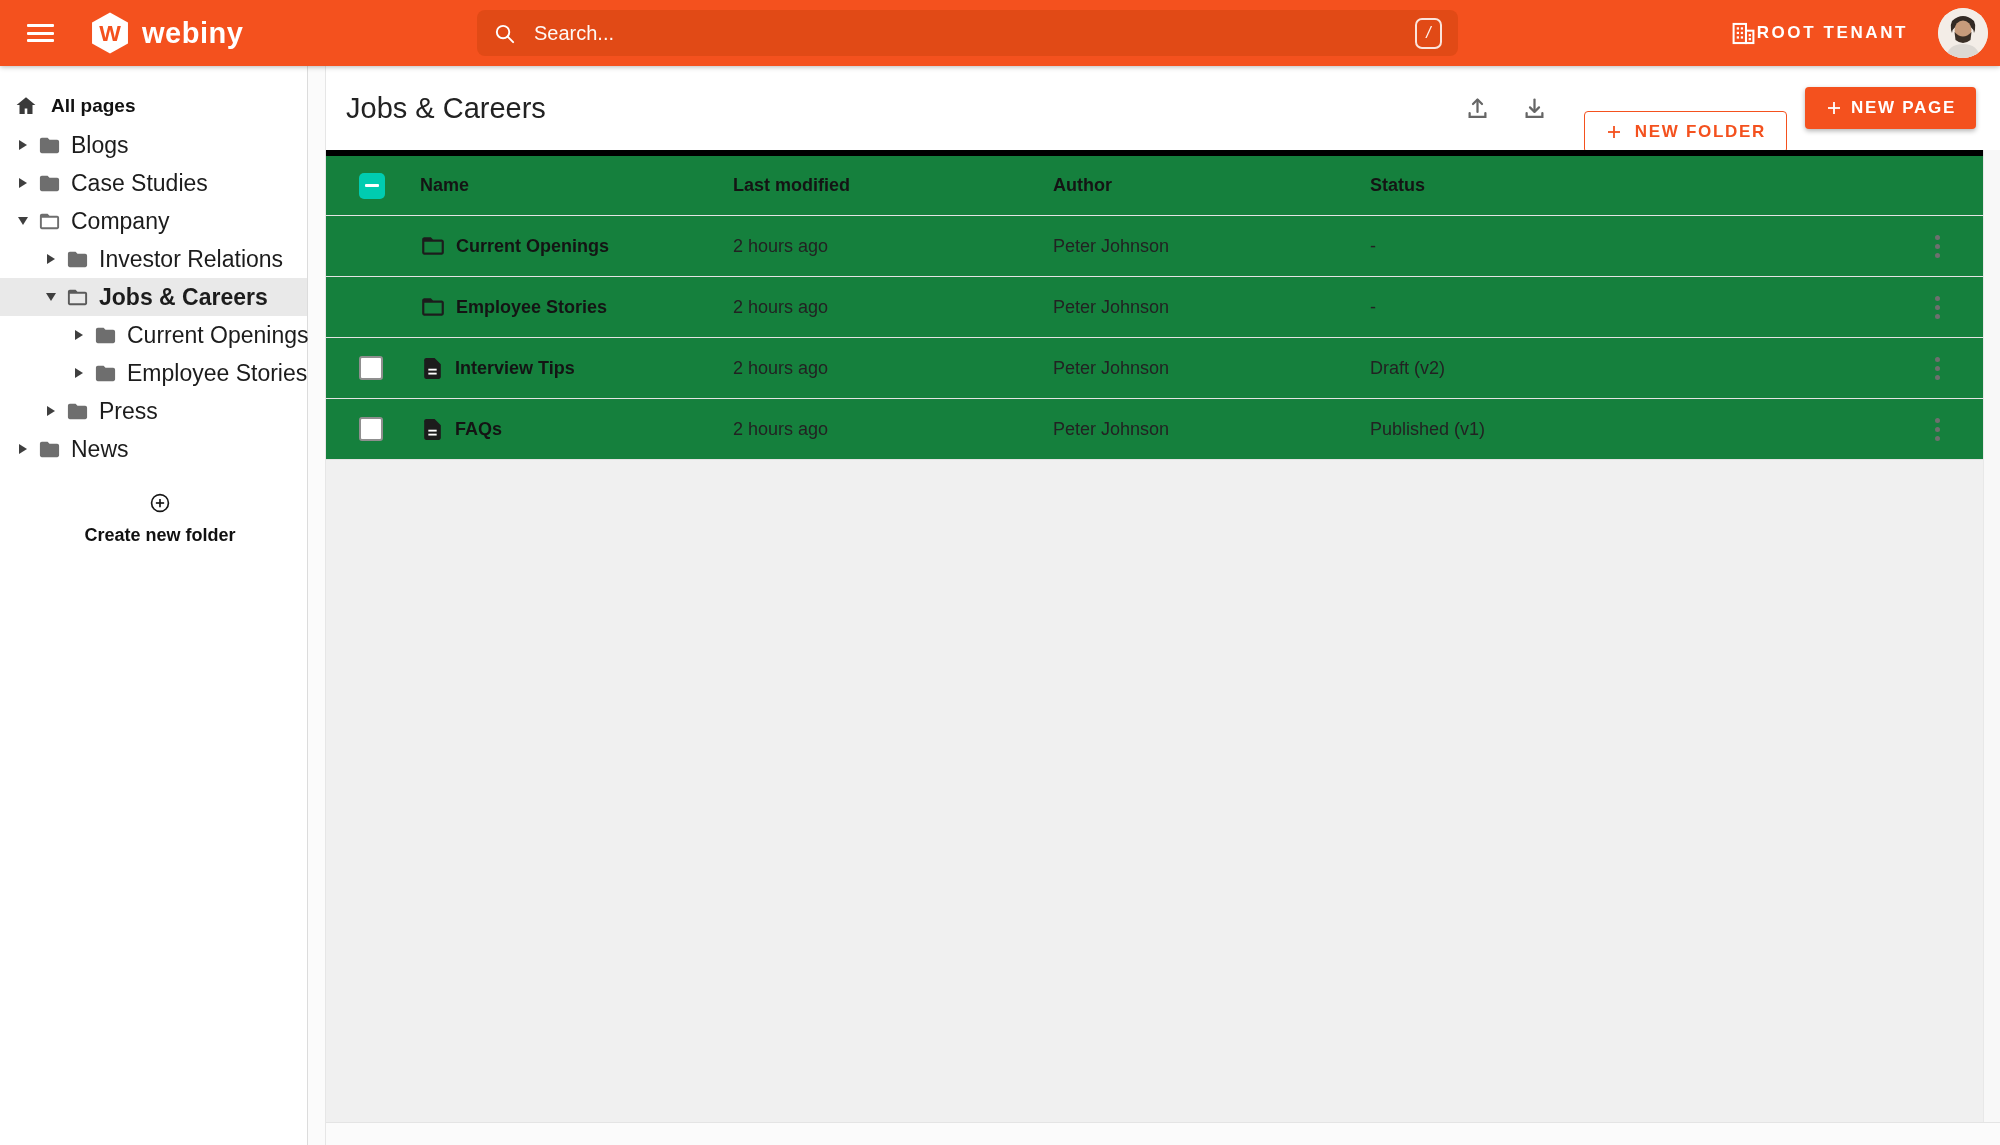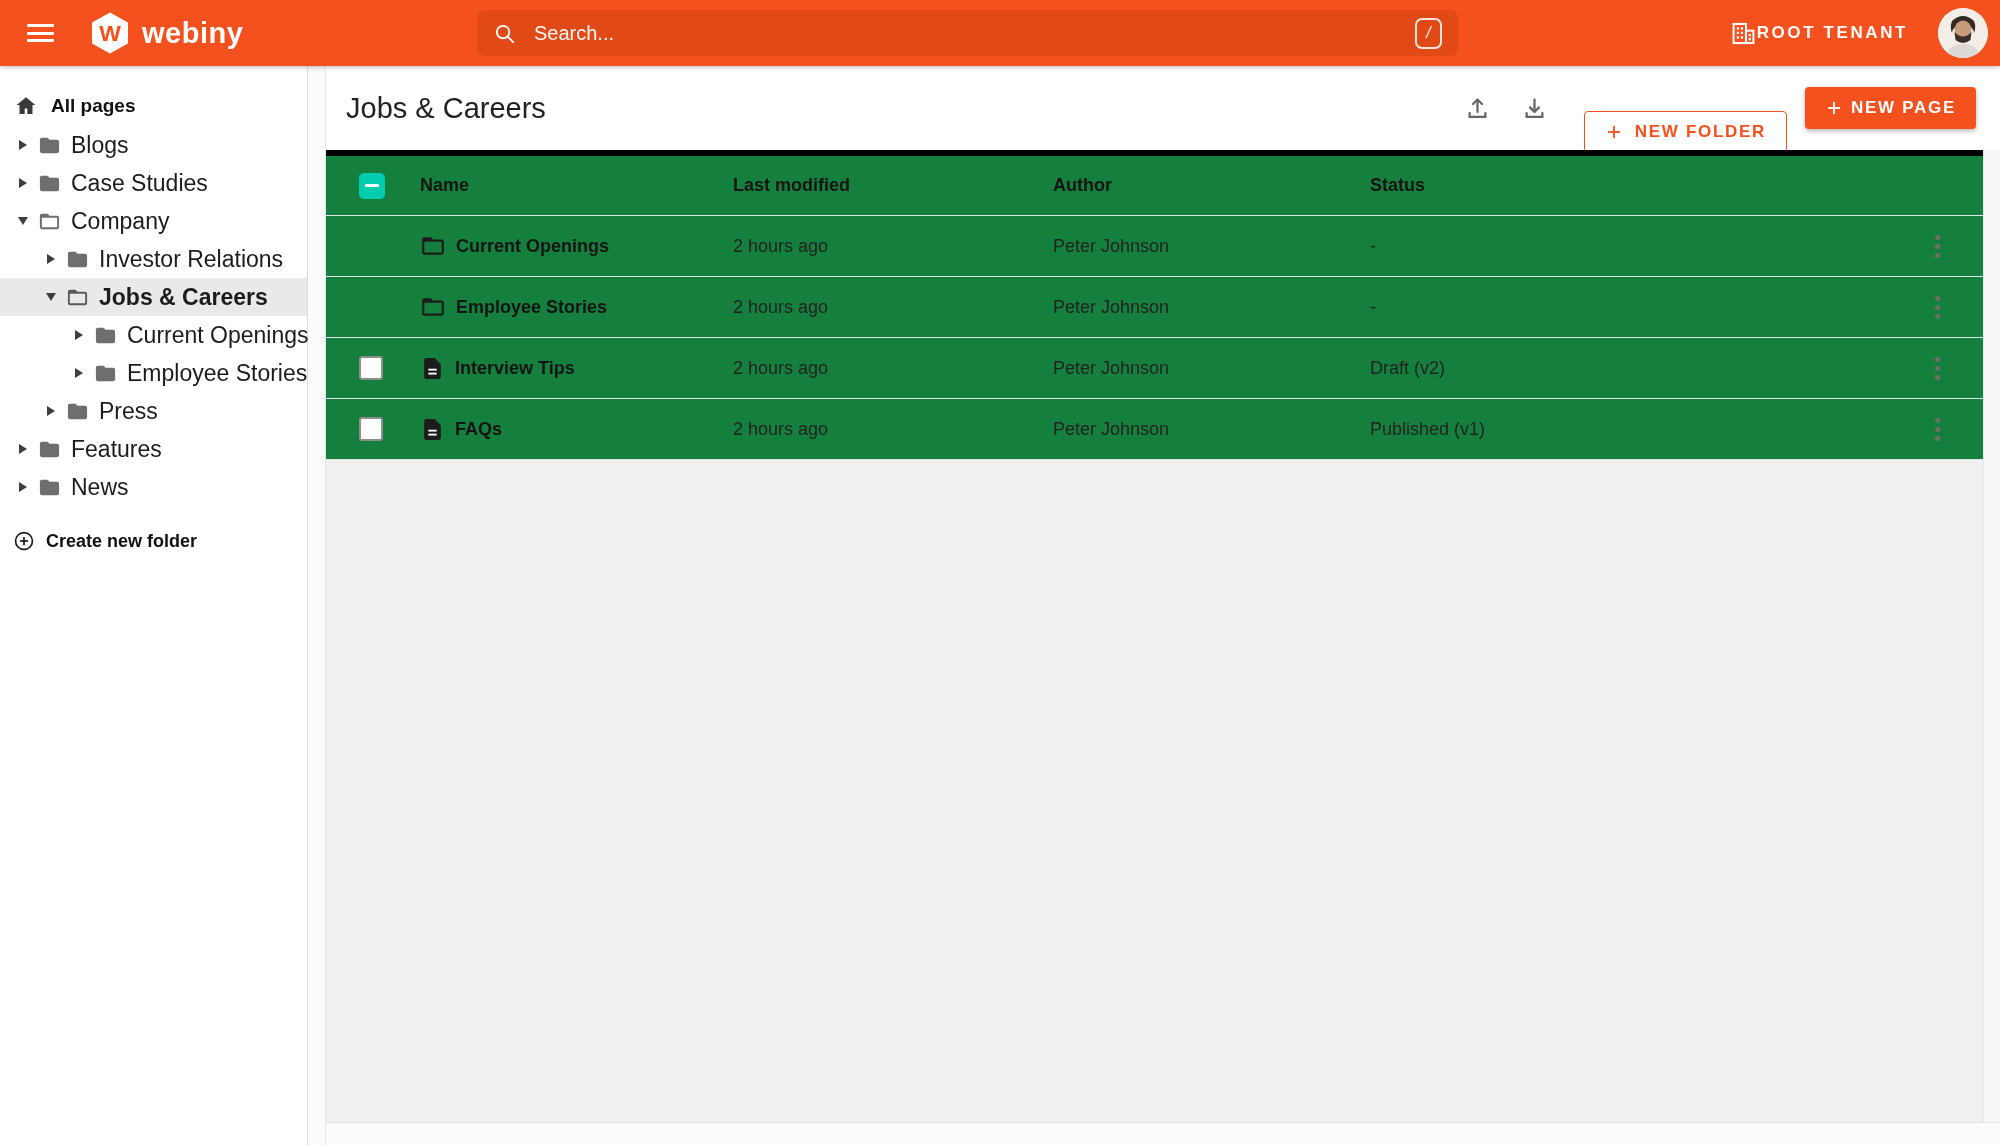--- a/index.html
+++ b/index.html
@@ -75,21 +75,21 @@
   .tree-item.lvl1 { padding-left:44px; }
   .tree-item.lvl2 { padding-left:72px; }
   .tree-item.selected { background:#e9e9e9; font-weight:700; }
   .tw { width:14px; display:flex; justify-content:center; margin-right:8px; flex:none; }
   .arr-right { width:0; height:0; border-left:8px solid #3f3f3f; border-top:5px solid transparent; border-bottom:5px solid transparent; }
   .arr-down  { width:0; height:0; border-top:8px solid #3f3f3f; border-left:5px solid transparent; border-right:5px solid transparent; }
   .tree-item svg, .side-root svg { flex:none; }
   .tree-label { margin-left:10px; white-space:nowrap; }
   .create-folder {
     display:flex; align-items:center; gap:11px; margin:24px 0 0 13px;
-    font-size:18px; font-weight:700; color:#111; cursor:pointer;
+    font-size:18px; font-weight:700; color:#111; cursor:pointer;flex-direction:column;
   }
 
   
   .content-header {
     height:84px; background:#fff; flex:none;
     display:flex; align-items:center; padding:0 24px 0 20px;
   }
   .page-title { font-size:29px; font-weight:400; color:#222; }
   .header-actions { margin-left:auto; display:flex; align-items:center; }
   .io-icon { cursor:pointer; margin-right:30px; display:flex; }
@@ -276,29 +276,20 @@
     <div class="tree-item lvl1">
       <span class="tw">
           <span class="arr-right"></span>
         </span>
       <svg width="23" height="23" viewBox="0 0 24 24">
           <path d="M10 4H4c-1.1 0-2 .9-2 2v12c0 1.1.9 2 2 2h16c1.1 0 2-.9 2-2V8c0-1.1-.9-2-2-2h-8l-2-2z" fill="#6e6e6e"></path>
         </svg>
       <span class="tree-label">Press</span>
     </div>
 
-    <div class="tree-item lvl0">
-      <span class="tw">
-          <span class="arr-right"></span>
-        </span>
-      <svg width="23" height="23" viewBox="0 0 24 24">
-          <path d="M10 4H4c-1.1 0-2 .9-2 2v12c0 1.1.9 2 2 2h16c1.1 0 2-.9 2-2V8c0-1.1-.9-2-2-2h-8l-2-2z" fill="#6e6e6e"></path>
-        </svg>
-      <span class="tree-label">Features</span>
-    </div>
 
     <div class="tree-item lvl0">
       <span class="tw">
           <span class="arr-right"></span>
         </span>
       <svg width="23" height="23" viewBox="0 0 24 24">
           <path d="M10 4H4c-1.1 0-2 .9-2 2v12c0 1.1.9 2 2 2h16c1.1 0 2-.9 2-2V8c0-1.1-.9-2-2-2h-8l-2-2z" fill="#6e6e6e"></path>
         </svg>
       <span class="tree-label">News</span>
     </div>

